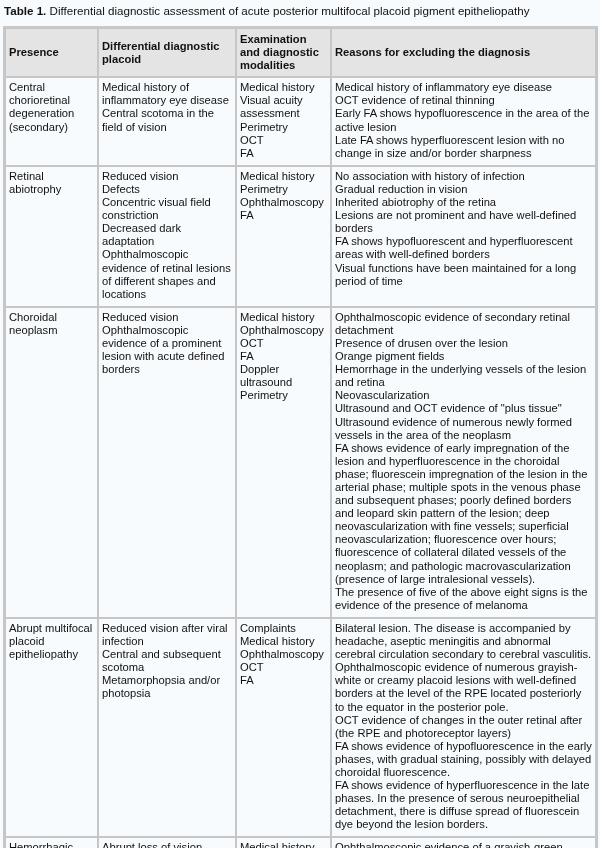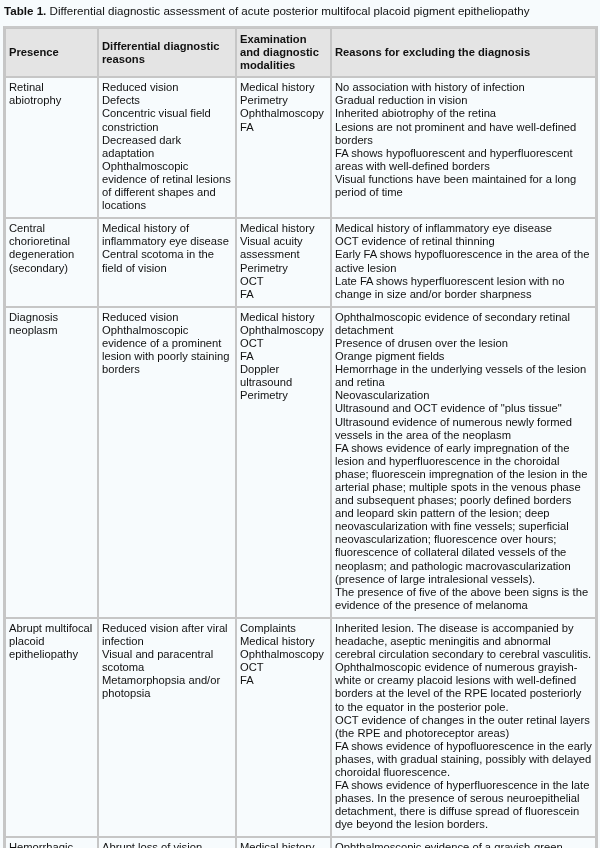--- a/index.html
+++ b/index.html
@@ -53,26 +53,46 @@
 <table>
   <colgroup>
       <col class="c1">
       <col class="c2">
       <col class="c3">
       <col class="c4">
     </colgroup>
   <thead>
     <tr>
       <th>Presence</th>
-      <th>Differential diagnostic reasons</th>
+      <th>Differential diagnostic placoid</th>
       <th>Examination and diagnostic modalities</th>
       <th>Reasons for excluding the diagnosis</th>
     </tr>
   </thead>
   <tbody id="tbody">
+      <tr>
+        <td>Central chorioretinal degeneration (secondary)</td>
+        <td>
+          <span class="line">Medical history of inflammatory eye disease</span>
+          <span class="line">Central scotoma in the field of vision</span>
+        </td>
+        <td>
+          <span class="line">Medical history</span>
+          <span class="line">Visual acuity assessment</span>
+          <span class="line">Perimetry</span>
+          <span class="line">OCT</span>
+          <span class="line">FA</span>
+        </td>
+        <td>
+          <span class="line">Medical history of inflammatory eye disease</span>
+          <span class="line">OCT evidence of retinal thinning</span>
+          <span class="line">Early FA shows hypofluorescence in the area of the active lesion</span>
+          <span class="line">Late FA shows hyperfluorescent lesion with no change in size and/or border sharpness</span>
+        </td>
+      </tr>
       <tr>
         <td>Retinal abiotrophy</td>
         <td>
           <span class="line">Reduced vision</span>
           <span class="line">Defects</span>
           <span class="line">Concentric visual field constriction</span>
           <span class="line">Decreased dark adaptation</span>
           <span class="line">Ophthalmoscopic evidence of retinal lesions of different shapes and locations</span>
         </td>
         <td>
@@ -84,83 +104,63 @@
         <td>
           <span class="line">No association with history of infection</span>
           <span class="line">Gradual reduction in vision</span>
           <span class="line">Inherited abiotrophy of the retina</span>
           <span class="line">Lesions are not prominent and have well-defined borders</span>
           <span class="line">FA shows hypofluorescent and hyperfluorescent areas with well-defined borders</span>
           <span class="line">Visual functions have been maintained for a long period of time</span>
         </td>
       </tr>
       <tr>
-        <td>Central chorioretinal degeneration (secondary)</td>
-        <td>
-          <span class="line">Medical history of inflammatory eye disease</span>
-          <span class="line">Central scotoma in the field of vision</span>
-        </td>
-        <td>
-          <span class="line">Medical history</span>
-          <span class="line">Visual acuity assessment</span>
-          <span class="line">Perimetry</span>
-          <span class="line">OCT</span>
-          <span class="line">FA</span>
-        </td>
-        <td>
-          <span class="line">Medical history of inflammatory eye disease</span>
-          <span class="line">OCT evidence of retinal thinning</span>
-          <span class="line">Early FA shows hypofluorescence in the area of the active lesion</span>
-          <span class="line">Late FA shows hyperfluorescent lesion with no change in size and/or border sharpness</span>
-        </td>
-      </tr>
-      <tr>
-        <td>Diagnosis neoplasm</td>
+        <td>Choroidal neoplasm</td>
         <td>
           <span class="line">Reduced vision</span>
-          <span class="line">Ophthalmoscopic evidence of a prominent lesion with poorly staining borders</span>
+          <span class="line">Ophthalmoscopic evidence of a prominent lesion with acute defined borders</span>
         </td>
         <td>
           <span class="line">Medical history</span>
           <span class="line">Ophthalmoscopy</span>
           <span class="line">OCT</span>
           <span class="line">FA</span>
           <span class="line">Doppler ultrasound</span>
           <span class="line">Perimetry</span>
         </td>
         <td>
           <span class="line">Ophthalmoscopic evidence of secondary retinal detachment</span>
           <span class="line">Presence of drusen over the lesion</span>
           <span class="line">Orange pigment fields</span>
           <span class="line">Hemorrhage in the underlying vessels of the  lesion and retina</span>
           <span class="line">Neovascularization</span>
           <span class="line">Ultrasound and OCT evidence of "plus tissue"</span>
           <span class="line">Ultrasound evidence of numerous newly formed vessels in the area of the neoplasm</span>
           <span class="line">FA shows evidence of early impregnation of the lesion and hyperfluorescence in the choroidal phase; fluorescein impregnation of the lesion in the arterial phase; multiple spots in the venous phase and subsequent phases; poorly defined borders and leopard skin pattern of the lesion; deep neovascularization with fine vessels; superficial neovascularization; fluorescence over hours; fluorescence of collateral dilated vessels of the neoplasm; and pathologic macrovascularization (presence of large intralesional vessels).</span>
-          <span class="line"> The presence of five of the above been signs is the evidence of the presence of melanoma</span>
+          <span class="line"> The presence of five of the above eight signs is the evidence of the presence of melanoma</span>
         </td>
       </tr>
       <tr>
         <td>Abrupt multifocal placoid epitheliopathy</td>
         <td>
           <span class="line">Reduced vision after viral infection</span>
-          <span class="line">Visual and paracentral scotoma</span>
+          <span class="line">Central and subsequent scotoma</span>
           <span class="line">Metamorphopsia and/or photopsia</span>
         </td>
         <td>
           <span class="line">Complaints</span>
           <span class="line">Medical history</span>
           <span class="line">Ophthalmoscopy</span>
           <span class="line">OCT</span>
           <span class="line">FA</span>
         </td>
         <td>
-          <span class="line">Inherited lesion. The disease is accompanied by headache, aseptic meningitis and abnormal cerebral circulation secondary to cerebral vasculitis.</span>
+          <span class="line">Bilateral lesion. The disease is accompanied by headache, aseptic meningitis and abnormal cerebral circulation secondary to cerebral vasculitis.</span>
           <span class="line">Ophthalmoscopic evidence of numerous grayish-white or creamy placoid lesions with well-defined borders at the level of the RPE located posteriorly to the equator in the posterior pole.</span>
-          <span class="line">OCT evidence of changes in the outer retinal layers (the RPE and photoreceptor areas)</span>
+          <span class="line">OCT evidence of changes in the outer retinal after (the RPE and photoreceptor layers)</span>
           <span class="line">FA shows evidence of hypofluorescence in the early phases, with gradual staining, possibly with delayed choroidal fluorescence.</span>
           <span class="line">FA shows evidence of hyperfluorescence in the late phases. In the presence of serous neuroepithelial detachment, there is diffuse spread of fluorescein dye beyond the lesion borders.</span>
         </td>
       </tr>
       <tr>
         <td>Hemorrhagic retinal detachment</td>
         <td>
           <span class="line">Abrupt loss of vision</span>
         </td>
         <td>

